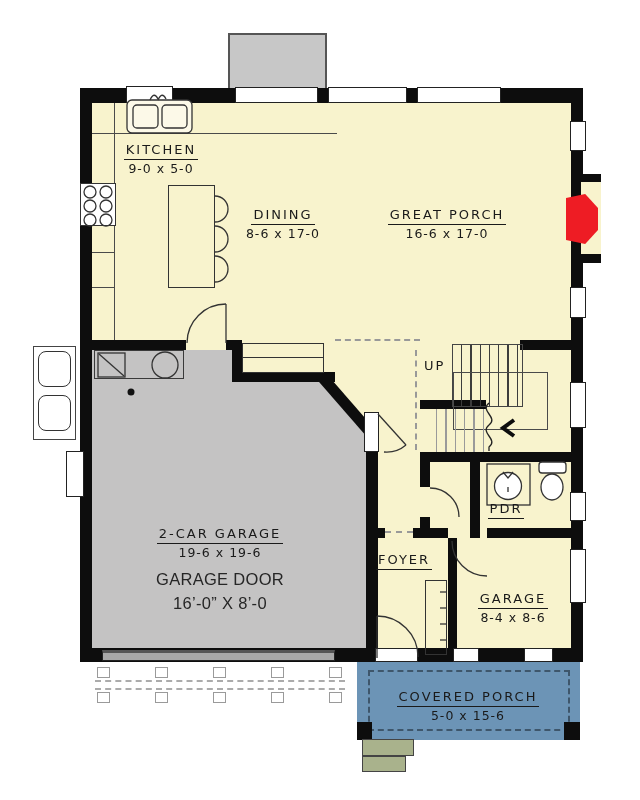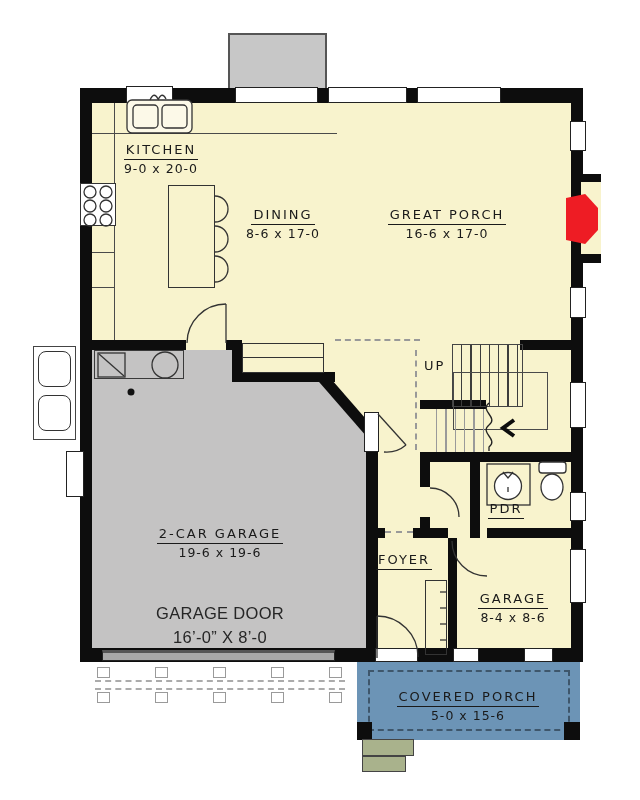--- a/index.html
+++ b/index.html
@@ -188,35 +188,35 @@
         <line x1="440" y1="592" x2="447" y2="592"></line>
           <line x1="440" y1="608" x2="447" y2="608"></line>
         <line x1="440" y1="624" x2="447" y2="624"></line>
           <line x1="440" y1="640" x2="447" y2="640"></line>
       </g>
     </g>
   </svg>
 
   <div class="room-label" style="left:105px;top:139px;width:112px;">
     <span class="room-name">KITCHEN</span>
-    <div class="room-dims">9-0 x 20-0</div>
+    <div class="room-dims">9-0 x 5-0</div>
   </div>
   <div class="room-label" style="left:233px;top:204px;width:100px;">
     <span class="room-name">DINING</span>
     <div class="room-dims">8-6 x 17-0</div>
   </div>
   <div class="room-label" style="left:382px;top:204px;width:130px;">
     <span class="room-name">GREAT PORCH</span>
     <div class="room-dims">16-6 x 17-0</div>
   </div>
   <div class="room-label" style="left:140px;top:503px;width:160px;margin-top:20px;">
     <span class="room-name">2-CAR GARAGE</span>
     <div class="room-dims">19-6 x 19-6</div>
   </div>
-  <div class="gd-label" style="left:140px;top:602px;width:160px;">
+  <div class="gd-label" style="left:140px;top:568px;width:160px;">
     <div>GARAGE DOOR</div>
     <div>16’-0” X 8’-0</div>
   </div>
   <div class="plain-label" style="left:424px;top:358px;">UP</div>
   <div class="room-label" style="left:482px;top:498px;width:48px;">
     <span class="room-name">PDR</span>
   </div>
   <div class="room-label" style="left:368px;top:549px;width:72px;">
     <span class="room-name">FOYER</span>
   </div>

